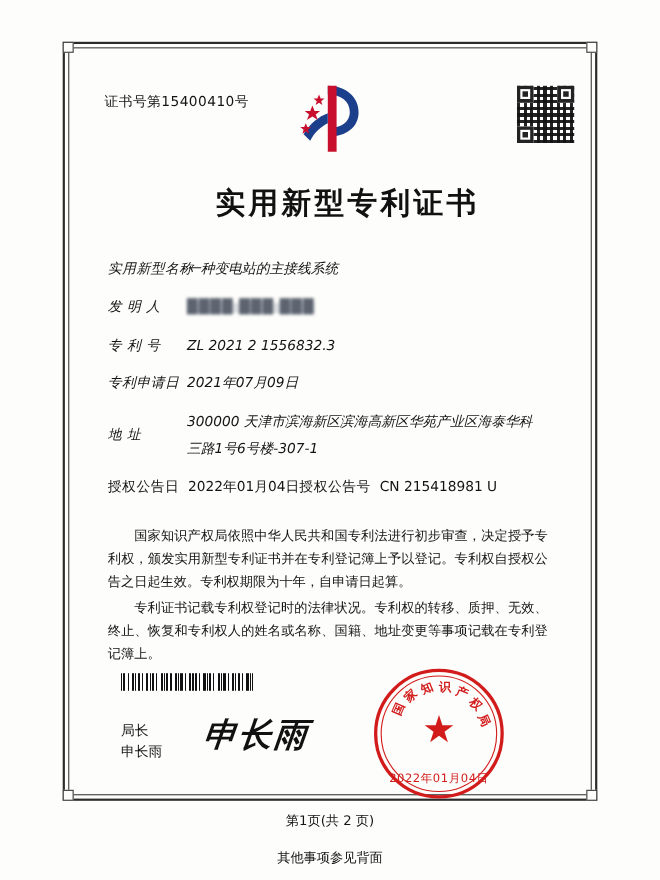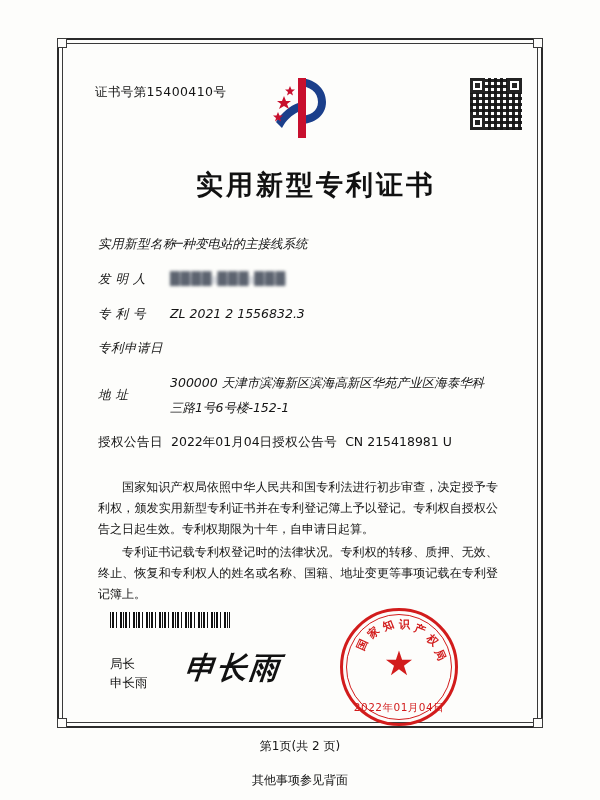--- a/index.html
+++ b/index.html
@@ -356,28 +356,29 @@
       </div>
     </div>
 
     <div class="row">
       <div class="label spread">专 利 号</div>
       <div class="value">ZL 2021 2 1556832.3</div>
     </div>
 
     <div class="row">
       <div class="label">专利申请日</div>
+      <div class="value">2021年07月09日</div>
     </div>
 
 
     <div class="row">
       <div class="label spread">地    址</div>
       <div class="value">
         <span>300000  天津市滨海新区滨海高新区华苑产业区海泰华科</span>
-        <span class="line2">三路1号6号楼-152-1</span>
+        <span class="line2">三路1号6号楼-307-1</span>
       </div>
     </div>
 
     <div class="row-inline">
       <div class="seg">
         <span class="label">授权公告日</span>
         <span class="value">2022年01月04日</span>
       </div>
       <div class="seg second">
         <span class="label">授权公告号</span>

